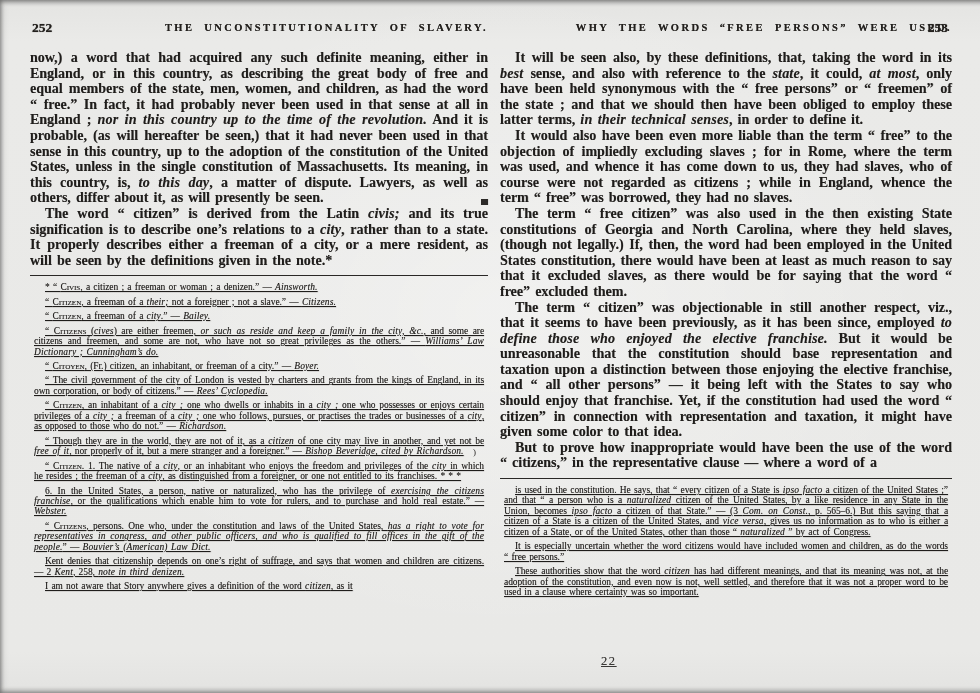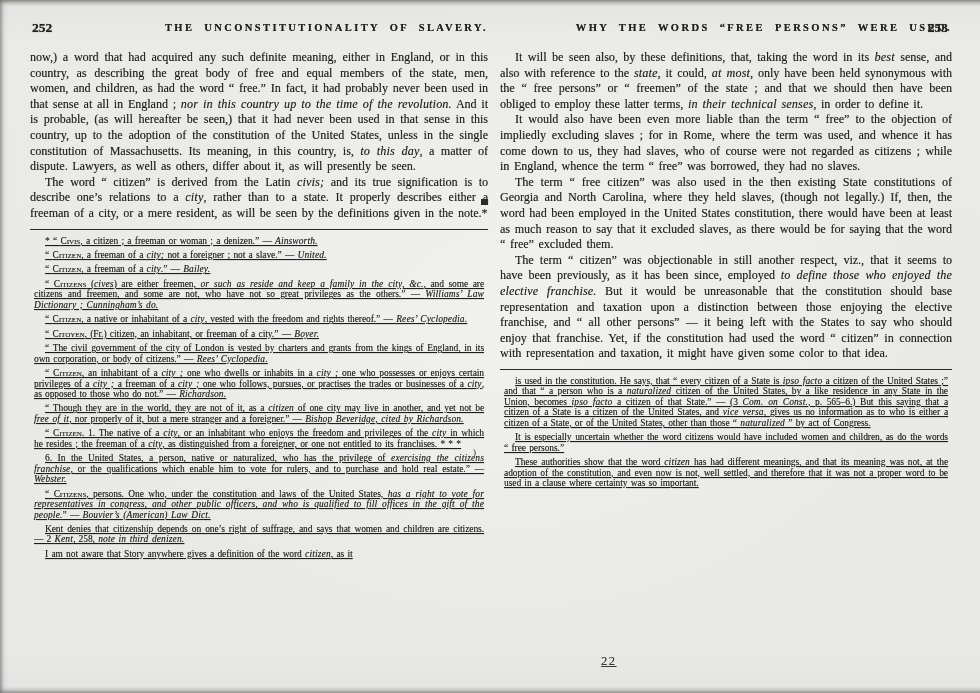--- a/index.html
+++ b/index.html
@@ -20,23 +20,24 @@
   .pg-header{position:relative;height:18px;margin-bottom:10px;}
   .running-title{
     position:absolute;left:0;right:0;text-align:right;
     font-size:10.5px;font-weight:bold;letter-spacing:2.4px;word-spacing:5px;
     color:#23201d;text-shadow:0 0 .6px rgba(30,30,30,.7);
   }
   .page-num{position:absolute;top:-2px;font-size:13.5px;font-weight:bold;color:#23201d;text-shadow:0 0 .8px rgba(30,30,30,.8);}
   .page-num.left{left:2px;}
   .page-num.right{right:4px;}
   .body-text p{
-    margin:0;font-size:12px;line-height:15.6px;text-align:justify;
+    margin:0;font-size:14px;line-height:15.6px;text-align:justify;
     word-spacing:1.6px;
     text-shadow:.3px .3px .35px rgba(45,42,40,.45);
+    font-weight:bold;
   }
   .body-text p.indent{text-indent:15px;}
   .fn-rule{border:none;border-top:1.4px solid #2a2826;margin:7px 0 6px 0;width:100%;}
   .footnotes p{
     margin:4px;font-size:9.3px;line-height:10.45px;text-align:justify;
     word-spacing:1px;text-indent:11px;
     text-shadow:.25px .25px .3px rgba(45,42,40,.5);
     text-decoration:underline;
   }
   .sc{font-variant:small-caps;}
@@ -59,24 +60,23 @@
       <span class="page-num left">252</span>
       <span class="running-title">THE UNCONSTITUTIONALITY OF SLAVERY.</span>
     </div>
     <div class="body-text">
         <p>now,) a word that had acquired any such definite meaning, either in England, or in this country, as describing the great body of free and equal members of the state, men, women, and children, as had the word “ free.”  In fact, it had probably never been used in that sense at all in England ; <i>nor in this country up to the time of the revolution.</i>  And it is probable, (as will hereafter be seen,) that it had never been used in that sense in this country, up to the adoption of the constitution of the United States, unless in the single constitution of Massachusetts.  Its meaning, in this country, is, <i>to this day</i>, a matter of dispute.  Lawyers, as well as others, differ about it, as will presently be seen.</p>
         <p class="indent">The word “ citizen” is derived from the Latin <i>civis;</i> and its true signification is to describe one’s relations to a <i>city</i>, rather than to a state.  It properly describes either a freeman of a city, or a mere resident, as will be seen by the definitions given in the note.*</p>
       </div>
     <hr class="fn-rule">
     <div class="footnotes">
         <p>* “ <span class="sc">Civis</span>, a citizen ; a freeman or woman ; a denizen.” — <i>Ainsworth.</i></p>
-        <p>“ <span class="sc">Citizen</span>, a freeman of a <i>city;</i> not a foreigner ; not a slave.” — <i>United.</i></p>
+        <p>“ <span class="sc">Citizen</span>, a freeman of a <i>their;</i> not a foreigner ; not a slave.” — <i>Citizens.</i></p>
         <p>“ <span class="sc">Citizen</span>, a freeman of a <i>city</i>.” — <i>Bailey.</i></p>
         <p>“ <span class="sc">Citizens</span> (<i>cives</i>) are either freemen, <i>or such as reside and keep a family in the city, &amp;c.</i>, and some are citizens and freemen, and some are not, who have not so great privileges as the others.” — <i>Williams’ Law Dictionary ; Cunningham’s do.</i></p>
-        <p>“ <span class="sc">Citizen</span>, a native or inhabitant of a <i>city</i>, vested with the freedom and rights thereof.” — <i>Rees’ Cyclopedia.</i></p>
         <p>“ <span class="sc">Citoyen</span>, (Fr.) citizen, an inhabitant, or freeman of a city.” — <i>Boyer.</i></p>
         <p>“ The civil government of the city of London is vested by charters and grants from the kings of England, in its own corporation, or body of citizens.” — <i>Rees’ Cyclopedia.</i></p>
         <p>“ <span class="sc">Citizen</span>, an inhabitant of a <i>city ;</i> one who dwells or inhabits in a <i>city ;</i> one who possesses or enjoys certain privileges of a <i>city ;</i> a freeman of a <i>city ;</i> one who follows, pursues, or practises the trades or businesses of a <i>city</i>, as opposed to those who do not.” — <i>Richardson.</i></p>
         <p>“ Though they are in the world, they are not of it, as a <i>citizen</i> of one city may live in another, and yet not be <i>free of it</i>, nor properly of it, but a mere stranger and a foreigner.” — <i>Bishop Beveridge, cited by Richardson.</i></p>
         <p>“ <span class="sc">Citizen</span>. 1. The native of a <i>city</i>, or an inhabitant who enjoys the freedom and privileges of the <i>city</i> in which he resides ; the freeman of a <i>city</i>, as distinguished from a foreigner, or one not entitled to its franchises.  *  *  *</p>
         <p>6. In the United States, a person, native or naturalized, who has the privilege of <i>exercising the citizens franchise</i>, or the qualifications which enable him to vote for rulers, and to purchase and hold real estate.” — <i>Webster.</i></p>
         <p>“ <span class="sc">Citizens</span>, persons.  One who, under the constitution and laws of the United States, <i>has a right to vote for representatives in congress, and other public officers, and who is qualified to fill offices in the gift of the people.</i>” — <i>Bouvier’s (American) Law Dict.</i></p>
         <p>Kent denies that citizenship depends on one’s right of suffrage, and says that women and children are citizens. — 2 <i>Kent</i>, 258, <i>note in third denizen.</i></p>
         <p>I am not aware that Story anywhere gives a definition of the word <i>citizen</i>, as it</p>
       </div>
@@ -85,20 +85,21 @@
   <div class="page page-right">
     <div class="pg-header">
       <span class="running-title">WHY THE WORDS “FREE PERSONS” WERE USED.</span>
       <span class="page-num right">253</span>
     </div>
     <div class="body-text">
         <p class="indent">It will be seen also, by these definitions, that, taking the word in its <i>best</i> sense, and also with reference to the <i>state</i>, it could, <i>at most</i>, only have been held synonymous with the “ free persons” or “ freemen” of the state ; and that we should then have been obliged to employ these latter terms, <i>in their technical senses</i>, in order to define it.</p>
         <p class="indent">It would also have been even more liable than the term “ free” to the objection of impliedly excluding slaves ; for in Rome, where the term was used, and whence it has come down to us, they had slaves, who of course were not regarded as citizens ; while in England, whence the term “ free” was borrowed, they had no slaves.</p>
         <p class="indent">The term “ free citizen” was also used in the then existing State constitutions of Georgia and North Carolina, where they held slaves, (though not legally.)  If, then, the word had been employed in the United States constitution, there would have been at least as much reason to say that it excluded slaves, as there would be for saying that the word “ free” excluded them.</p>
         <p class="indent">The term “ citizen” was objectionable in still another respect, viz., that it seems to have been previously, as it has been since, employed <i>to define those who enjoyed the elective franchise.</i>  But it would be unreasonable that the constitution should base representation and taxation upon a distinction between those enjoying the elective franchise, and “ all other persons” — it being left with the States to say who should enjoy that franchise.  Yet, if the constitution had used the word “ citizen” in connection with representation and taxation, it might have given some color to that idea.</p>
+        <p class="indent">But to prove how inappropriate would have been the use of the word “ citizens,” in the representative clause — where a word of a</p>
       </div>
     <hr class="fn-rule">
     <div class="footnotes">
         <p>is used in the constitution.  He says, that “ every citizen of a State is <i>ipso facto</i> a citizen of the United States ;” and that “ a person who is a <i>naturalized</i> citizen of the United States, by a like residence in any State in the Union, becomes <i>ipso facto</i> a citizen of that State.” — (3 <i>Com. on Const.</i>, p. 565–6.)  But this saying that a citizen of a State is a citizen of the United States, and <i>vice versa</i>, gives us no information as to who is either a citizen of a State, or of the United States, other than those “ <i>naturalized</i> ” by act of Congress.</p>
         <p>It is especially uncertain whether the word citizens would have included women and children, as do the words “ free persons.”</p>
         <p>These authorities show that the word <i>citizen</i> has had different meanings, and that its meaning was not, at the adoption of the constitution, and even now is not, well settled, and therefore that it was not a proper word to be used in a clause where certainty was so important.</p>
       </div>
   </div>
 
   <span class="signature">22</span>

